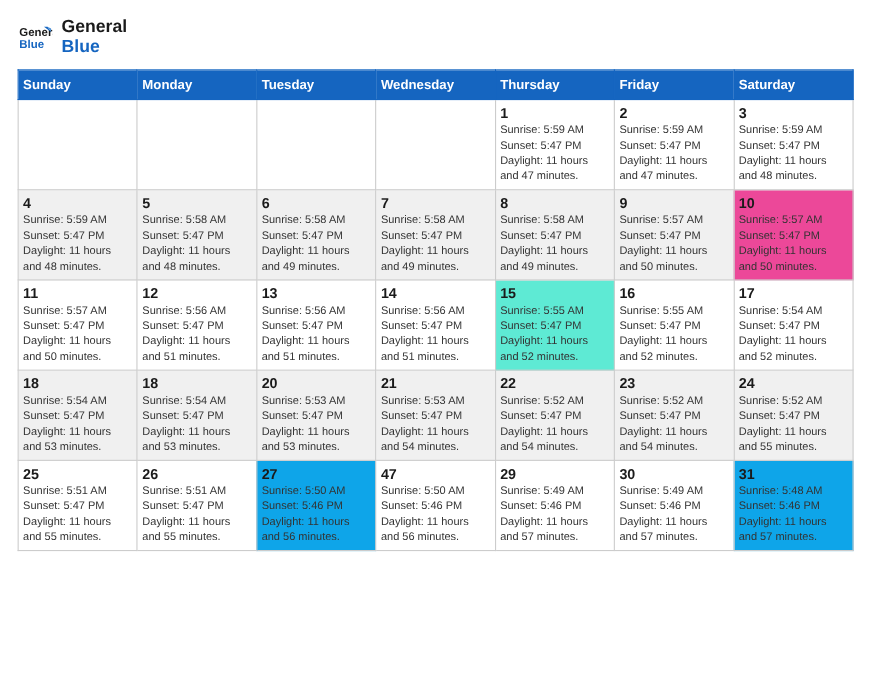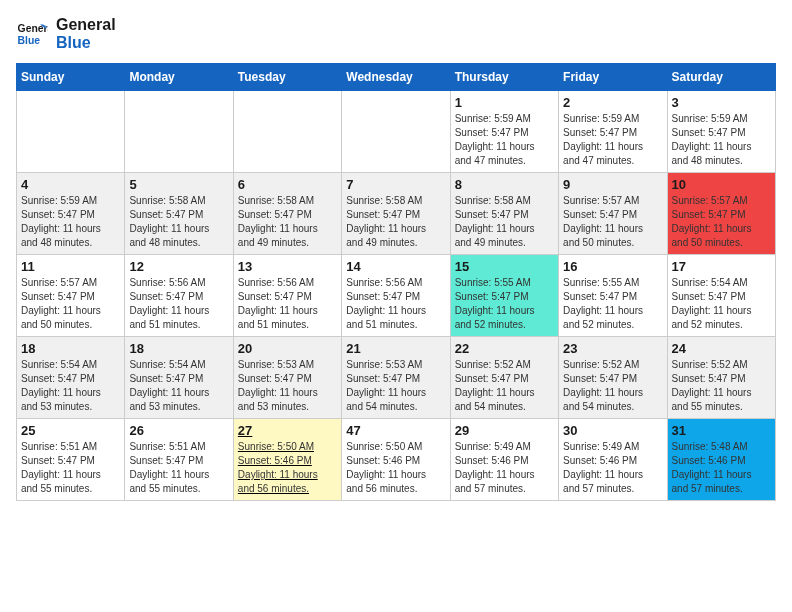--- a/index.html
+++ b/index.html
@@ -173,21 +173,21 @@
 Daylight: 11 hours
 and 49 minutes.</div>
         </td>
         <td style="background: rgb(240, 240, 240);">
           <div class="day-num">9</div>
           <div class="day-info" style="white-space: pre-line;">Sunrise: 5:57 AM
 Sunset: 5:47 PM
 Daylight: 11 hours
 and 50 minutes.</div>
         </td>
-        <td style="background: #ef4444;">
+        <td style="background: #ec4899;">
           <div class="day-num">10</div>
           <div class="day-info" style="white-space: pre-line;">Sunrise: 5:57 AM
 Sunset: 5:47 PM
 Daylight: 11 hours
 and 50 minutes.</div>
         </td>
       </tr>
       <tr>
         <td style="background: rgb(255, 255, 255);">
           <div class="day-num">11</div>
@@ -298,21 +298,21 @@
 Daylight: 11 hours
 and 55 minutes.</div>
         </td>
         <td style="background: rgb(255, 255, 255);">
           <div class="day-num">26</div>
           <div class="day-info" style="white-space: pre-line;">Sunrise: 5:51 AM
 Sunset: 5:47 PM
 Daylight: 11 hours
 and 55 minutes.</div>
         </td>
-        <td style="background: #fef9c3; text-decoration: underline;">
+        <td style="background: #0ea5e9;">
           <div class="day-num">27</div>
           <div class="day-info" style="white-space: pre-line;">Sunrise: 5:50 AM
 Sunset: 5:46 PM
 Daylight: 11 hours
 and 56 minutes.</div>
         </td>
         <td style="background: rgb(255, 255, 255);">
           <div class="day-num">47</div>
           <div class="day-info" style="white-space: pre-line;">Sunrise: 5:50 AM
 Sunset: 5:46 PM

